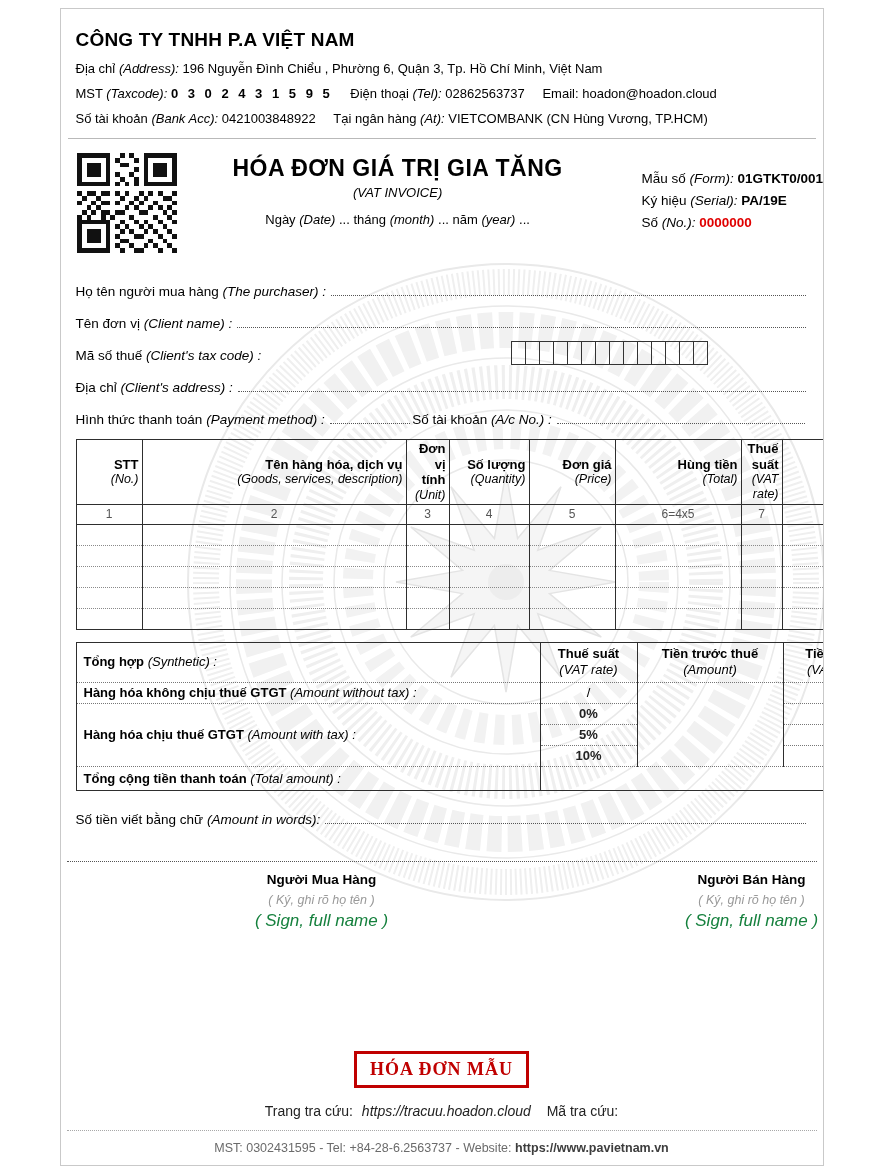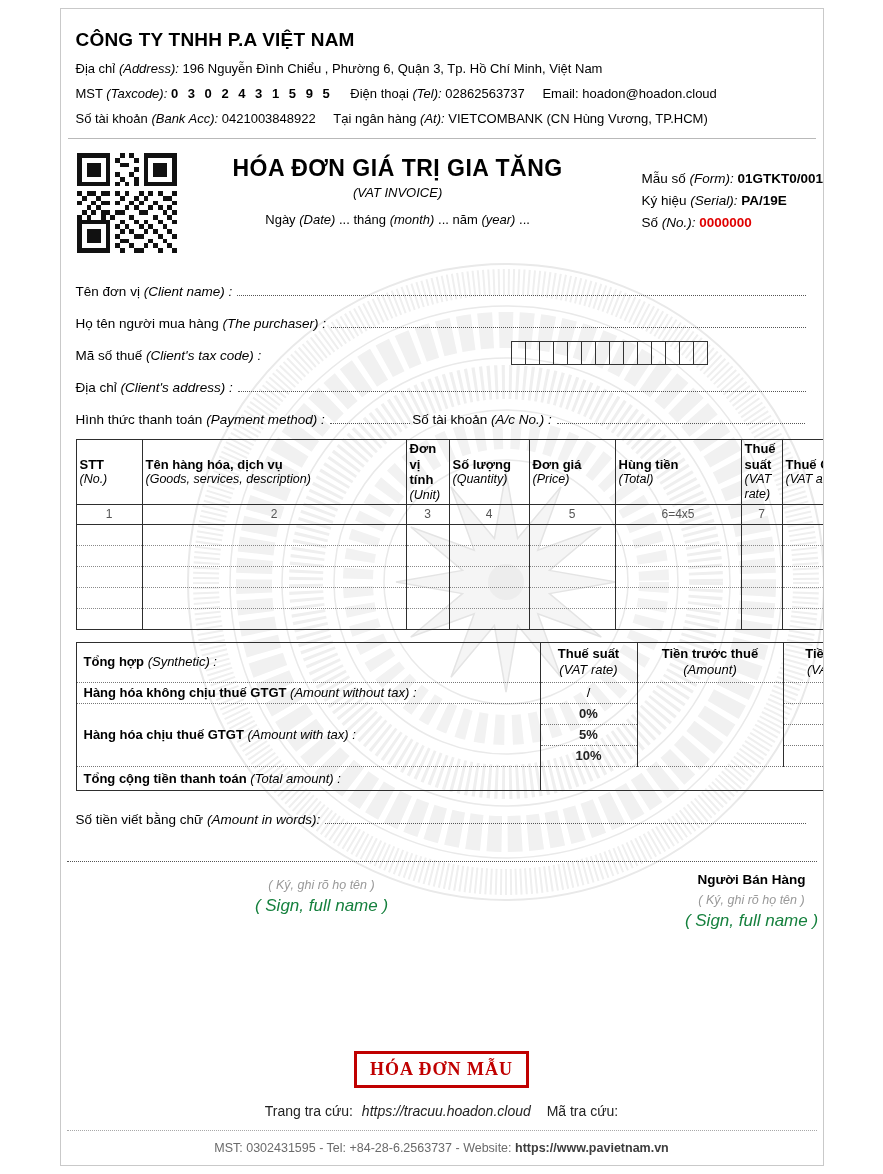--- a/index.html
+++ b/index.html
@@ -40,21 +40,21 @@
   .tax-grid { display:flex; margin-left:250px; margin-bottom:-2px; }
   .tax-cell { width:15px; height:24px; border:1px solid #333; margin-left:-1px; background:transparent; }
   .tax-cell:first-child { margin-left:0; }
   .half { display:flex; align-items:flex-end; }
   .half.h1 { width:46%; } .half.h2 { width:54%; }
 
   
   table { border-collapse:collapse; table-layout:fixed; width:835px; }
   .items { margin-top:10px; }
   .items th, .items td { border-left:1px solid #2e2e2e; border-right:1px solid #2e2e2e; padding:1px 3px; }
-  .items thead th { border-top:1px solid #2e2e2e; border-bottom:1px solid #2e2e2e; height:58px; font-size:13px; font-weight:bold; text-align:left; vertical-align:middle; line-height:1.2; }
+  .items thead th { border-top:1px solid #2e2e2e; border-bottom:1px solid #2e2e2e; height:58px; font-size:13px; font-weight:bold; text-align:right; vertical-align:middle; line-height:1.2; }
   .items thead .en { display:block; font-weight:normal; font-style:italic; font-size:12.5px; }
   .items tr.nums td { border-bottom:1px solid #2e2e2e; height:20px; text-align:center; font-size:12px; color:#555; }
   .items tr.empty td { border-bottom:1px dotted #8a8a8a; height:21px; }
   .items tr.empty.last td { border-bottom:1px solid #2e2e2e; }
 
   
   .summary { margin-top:12px; font-size:13px; }
   .summary td { border-left:1px solid #2e2e2e; border-right:1px solid #2e2e2e; border-top:1px dotted #777; border-bottom:1px dotted #777; padding:2px 7px; vertical-align:middle; }
   .summary tr:first-child td { border-top:1px solid #2e2e2e; }
   .summary td.bot, .summary tr:last-child td { border-bottom:1px solid #2e2e2e; }
@@ -178,25 +178,25 @@
           <div class="row">
             <span>Số</span>
             <span class="en">(No.):</span>
             <span class="inv-no-val">0000000</span>
           </div>
         </div>
       </div>
 
       <div class="fields">
         <div class="f-line">
+          <span class="lab">Họ tên người mua hàng</span>&nbsp;<span class="en">(The purchaser) :</span>
+          <span class="dotfill"></span>
+        </div>
+        <div class="f-line">
           <span class="lab">Tên đơn vị</span>&nbsp;<span class="en">(Client name) :</span>
-          <span class="dotfill"></span>
-        </div>
-        <div class="f-line">
-          <span class="lab">Họ tên người mua hàng</span>&nbsp;<span class="en">(The purchaser) :</span>
           <span class="dotfill"></span>
         </div>
         <div class="f-line">
           <span class="lab">Mã số thuế</span>&nbsp;<span class="en">(Client's tax code) :</span>
           <span class="tax-grid">
             <span class="tax-cell"></span>
               <span class="tax-cell"></span>
               <span class="tax-cell"></span>
               <span class="tax-cell"></span>
               <span class="tax-cell"></span>
@@ -356,20 +356,21 @@
 
       <div class="words-line">
         <span class="lab">Số tiền viết bằng chữ</span>&nbsp;<span class="en" style="font-style:italic">(Amount in words):</span>
         <span class="dotfill"></span>
       </div>
 
       <hr class="big-dots">
 
       <div class="sigs">
         <div class="sig buyer">
+          <div class="t">Người Mua Hàng</div>
           <div class="n1">( Ký, ghi rõ họ tên )</div>
           <div class="n2">( Sign, full name )</div>
         </div>
         <div class="sig seller">
           <div class="t">Người Bán Hàng</div>
           <div class="n1">( Ký, ghi rõ họ tên )</div>
           <div class="n2">( Sign, full name )</div>
         </div>
       </div>
     </div>

